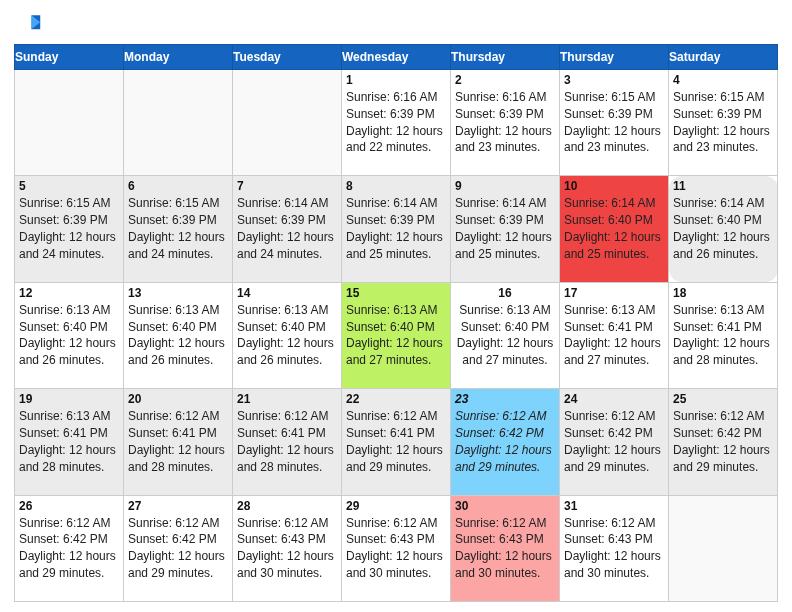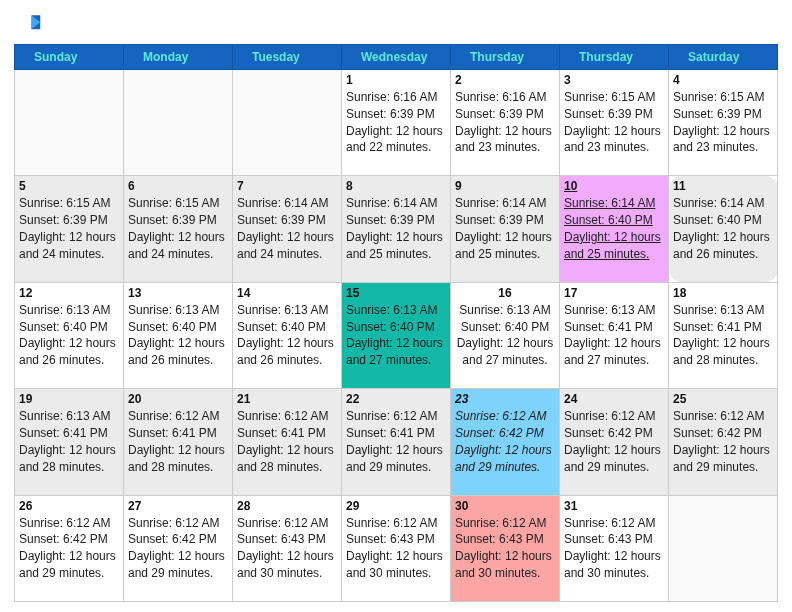--- a/index.html
+++ b/index.html
@@ -54,24 +54,24 @@
       color: #444;
     }
     .calendar {
       width: 100%;
       border-collapse: collapse;
       flex: 1;
       table-layout: fixed;
     }
     .calendar th {
       background: #1565c0;
-      color: #5eead4;
+      color: #ffffff;
       font-size: 12px;
       font-weight: bold;
-      padding: 5px 19px;
+      padding: 5px 0;
       text-align: left;
       border: 1px solid #1255a0;
     }
     .calendar td {
       vertical-align: top;
       border: 1px solid #ccc;
       padding: 3px 4px;
       font-size: 9.5px;
       color: #222;
       height: 88px;
@@ -166,21 +166,21 @@
             <div class="day-info">Sunrise: 6:14 AM<br>Sunset: 6:39 PM<br>Daylight: 12 hours<br>and 24 minutes.</div>
           </td>
           <td style="background: rgb(235, 235, 235);">
             <div class="day-number">8</div>
             <div class="day-info">Sunrise: 6:14 AM<br>Sunset: 6:39 PM<br>Daylight: 12 hours<br>and 25 minutes.</div>
           </td>
           <td style="background: rgb(235, 235, 235);">
             <div class="day-number">9</div>
             <div class="day-info">Sunrise: 6:14 AM<br>Sunset: 6:39 PM<br>Daylight: 12 hours<br>and 25 minutes.</div>
           </td>
-          <td style="background: #f0abfc; text-decoration: underline;">
+          <td style="background: #ef4444;">
             <div class="day-number">10</div>
             <div class="day-info">Sunrise: 6:14 AM<br>Sunset: 6:40 PM<br>Daylight: 12 hours<br>and 25 minutes.</div>
           </td>
           <td style="background: rgb(235, 235, 235); border-radius: 13px;">
             <div class="day-number">11</div>
             <div class="day-info">Sunrise: 6:14 AM<br>Sunset: 6:40 PM<br>Daylight: 12 hours<br>and 26 minutes.</div>
           </td>
         </tr>
         <tr>
           <td style="background: rgb(255, 255, 255);">
@@ -188,21 +188,21 @@
             <div class="day-info">Sunrise: 6:13 AM<br>Sunset: 6:40 PM<br>Daylight: 12 hours<br>and 26 minutes.</div>
           </td>
           <td style="background: rgb(255, 255, 255);">
             <div class="day-number">13</div>
             <div class="day-info">Sunrise: 6:13 AM<br>Sunset: 6:40 PM<br>Daylight: 12 hours<br>and 26 minutes.</div>
           </td>
           <td style="background: rgb(255, 255, 255); margin-top: 7px;">
             <div class="day-number">14</div>
             <div class="day-info">Sunrise: 6:13 AM<br>Sunset: 6:40 PM<br>Daylight: 12 hours<br>and 26 minutes.</div>
           </td>
-          <td style="background: #14b8a6;">
+          <td style="background: #bef264;">
             <div class="day-number">15</div>
             <div class="day-info">Sunrise: 6:13 AM<br>Sunset: 6:40 PM<br>Daylight: 12 hours<br>and 27 minutes.</div>
           </td>
           <td style="background: rgb(255, 255, 255); text-align: center;">
             <div class="day-number">16</div>
             <div class="day-info">Sunrise: 6:13 AM<br>Sunset: 6:40 PM<br>Daylight: 12 hours<br>and 27 minutes.</div>
           </td>
           <td style="background: rgb(255, 255, 255);">
             <div class="day-number">17</div>
             <div class="day-info">Sunrise: 6:13 AM<br>Sunset: 6:41 PM<br>Daylight: 12 hours<br>and 27 minutes.</div>

